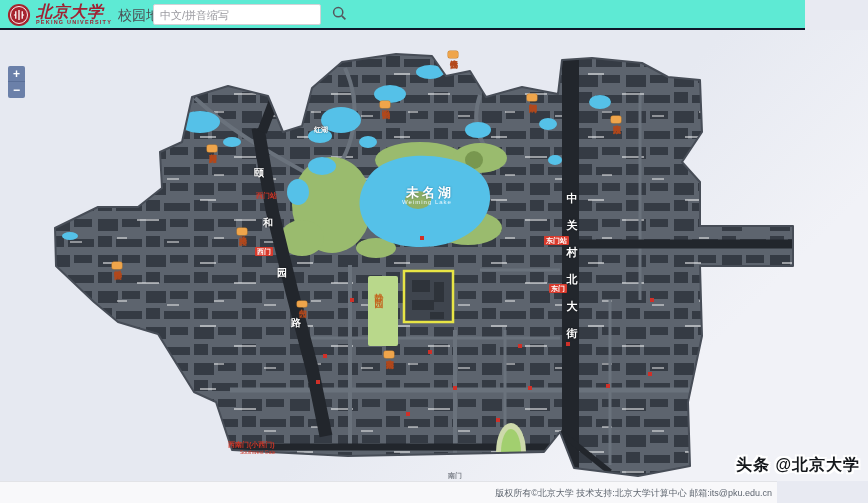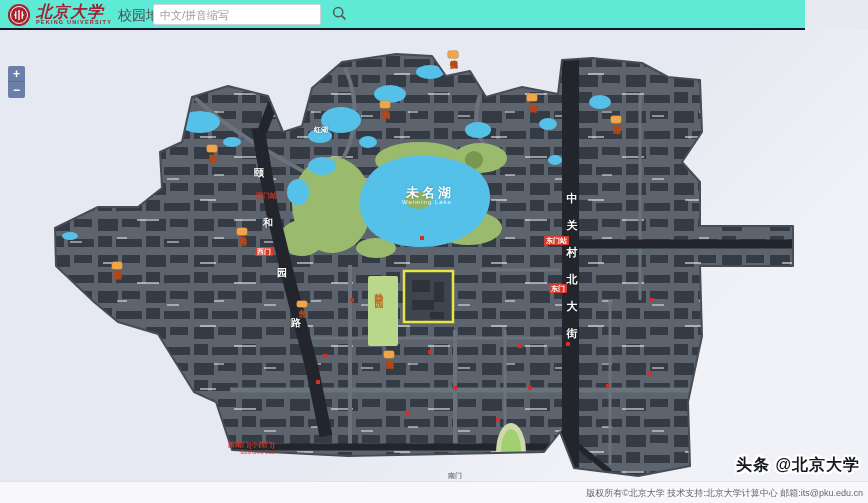--- a/index.html
+++ b/index.html
@@ -48,21 +48,21 @@
     font-size:11px; font-weight:bold; letter-spacing:27px;
     text-shadow:0 0 2px rgba(0,0,0,.7); }
   .roadchar { color:#fff; font-size:10px; font-weight:bold; text-shadow:0 0 2px rgba(0,0,0,.7); }
   .redchip { background:#d93a2c; color:#fff; font-size:7px; padding:1px 2px;
     border-radius:1px; font-weight:bold; }
   .redtext { color:#cf3526; font-size:7px; font-weight:bold; }
   .redtext-en { color:#cf3526; font-size:5px; }
   .graytext { color:#80858e; font-size:7px; font-weight:bold; }
 
   
-  .footer { position:absolute; left:0; bottom:0; width:868px; height:22px;
+  .footer { position:absolute; left:0; bottom:0; width:777px; height:22px;
     background:#f8f8fa; border-top:1px solid #e2e3e7; z-index:25; }
   .copyright { position:absolute; right:5px; top:0; line-height:22px;
     font-size:9px; color:#5f6670; }
   .watermark { position:absolute; right:8px; top:455px; z-index:40;
     font-size:16px; font-weight:900; color:#15181c; letter-spacing:1px;
     text-shadow:-2px -2px 0 #fff, 2px -2px 0 #fff, -2px 2px 0 #fff, 2px 2px 0 #fff,
                  0 -2px 0 #fff, 0 2px 0 #fff, -2px 0 0 #fff, 2px 0 0 #fff; }
 </style>
 </head>
 <body>

